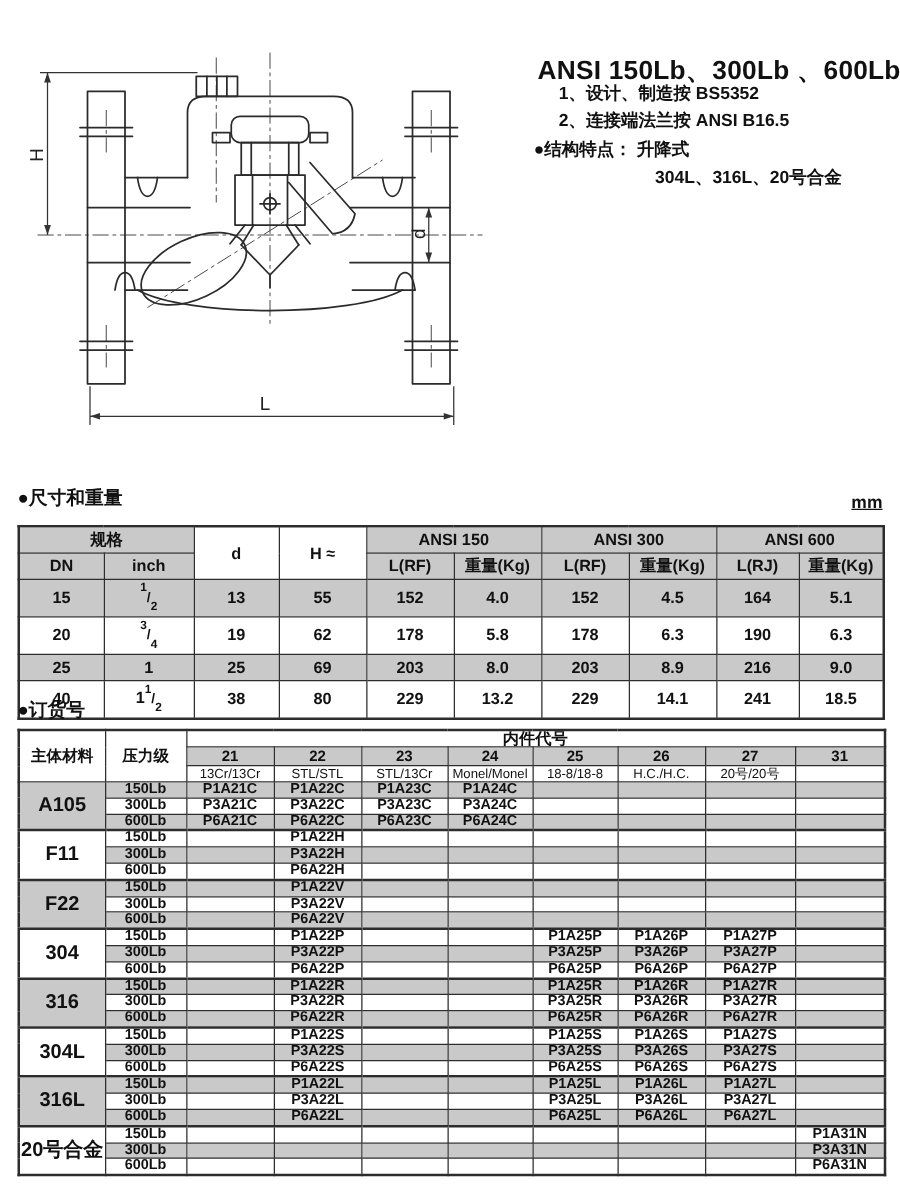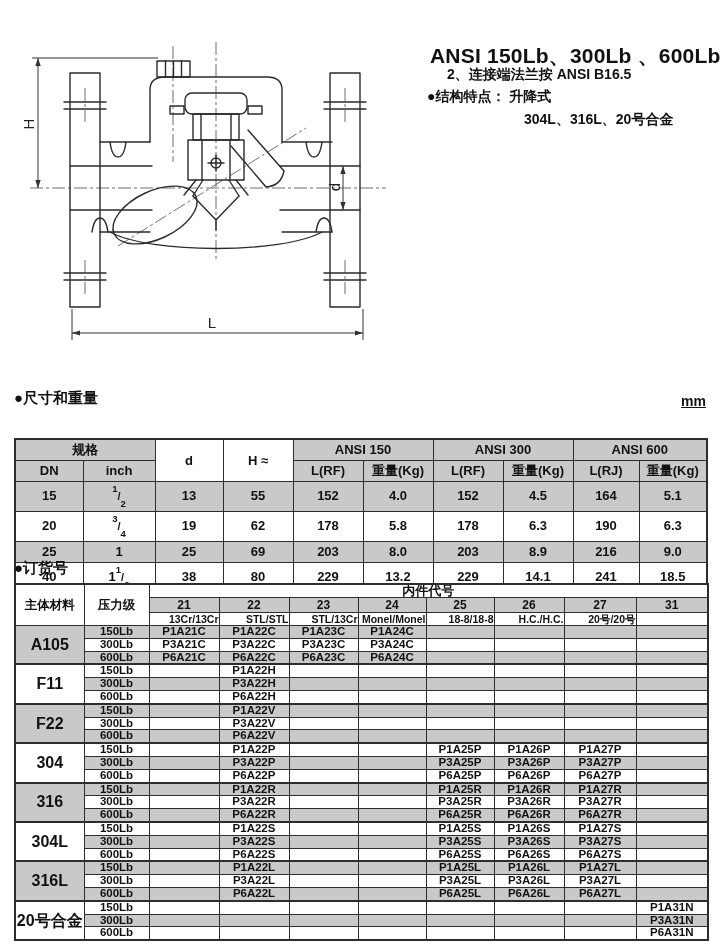--- a/index.html
+++ b/index.html
@@ -18,33 +18,33 @@
   .sec-title.t1{top:389px;}
   .sec-title.t2{top:559px;text-align:center;}
   .unit{position:absolute;right:14px;top:393px;font-size:14px;font-weight:bold;text-decoration:underline;}
 
   table{border-collapse:collapse;table-layout:fixed;position:absolute;left:14px;
         border:2px solid #2d2d2d;}
   th,td{border:1px solid #2d2d2d;text-align:center;vertical-align:middle;padding:0;overflow:hidden;}
   .g{background:#c9c9c9;}
   .w{background:#ffffff;}
 
-  table.dims{top:438px;width:692px;border-radius:20px;}
+  table.dims{top:420px;width:692px;border-radius:20px;}
   .dims th,.dims td{font-size:13px;font-weight:bold;height:20px;line-height:20px;}
   .dims tbody tr.shade td{background:#c9c9c9;}
   .dims sup{font-size:9.5px;position:relative;top:-3px;}
   .dims sub{font-size:9.5px;position:relative;top:3px;}
   .dims .fs{font-size:11px;}
 
   table.order{top:583px;width:693px;}
   .order th{font-weight:bold;margin-top:36px;}
   .order .internals{font-size:13px;height:12px;line-height:12px;}
   .order .hdr-span{font-size:12.5px;}
   .order th.num{font-size:12px;height:14px;line-height:14px;}
-  .order th.pair{font-size:10.5px;height:12px;line-height:12px;font-weight:bold;text-align:right;}
+  .order th.pair{font-size:10.5px;height:12px;line-height:12px;font-weight:normal;}
   .order tbody td{font-size:11.5px;font-weight:bold;height:11.8px;line-height:11.8px;}
   .order tbody tr.shade td{background:#c9c9c9;}
   .order tbody td.mat{background:#ffffff;font-size:16px;}
   .order tbody tr.gstart td{border-top:2px solid #2d2d2d;}
 
   svg.drawing{position:absolute;left:0;top:30px;}
   .ol{fill:none;stroke:#2b2b2b;stroke-width:1.4;stroke-linejoin:round;stroke-linecap:round;}
   .cl{fill:none;stroke:#4a4a4a;stroke-width:0.8;stroke-dasharray:13 3 3 3;}
   .dim{fill:none;stroke:#333;stroke-width:1;}
   .ah{fill:#333;stroke:none;}
@@ -127,20 +127,21 @@
       <text class="dim-label" x="212" y="298" text-anchor="middle">L</text>
 
       <line class="dim" x1="343" y1="136" x2="343" y2="180"></line>
       <polygon class="ah" points="343,136 340.3,144 345.7,144"></polygon>
       <polygon class="ah" points="343,180 340.3,172 345.7,172"></polygon>
       <text class="dim-label" x="337" y="162" text-anchor="middle" transform="rotate(-90 336 158)">d</text>
     </g>
   </svg>
 
   <div class="specs">
+    <div class="indent">1、设计、制造按 BS5352</div>
     <div class="indent">2、连接端法兰按 ANSI B16.5</div>
     <div>●结构特点： 升降式</div>
     <div class="indent2">304L、316L、20号合金</div>
   </div>
 
   <div class="sec-title t1">●尺寸和重量</div>
   <div class="unit">mm</div>
 
   <table class="dims">
     <colgroup>

